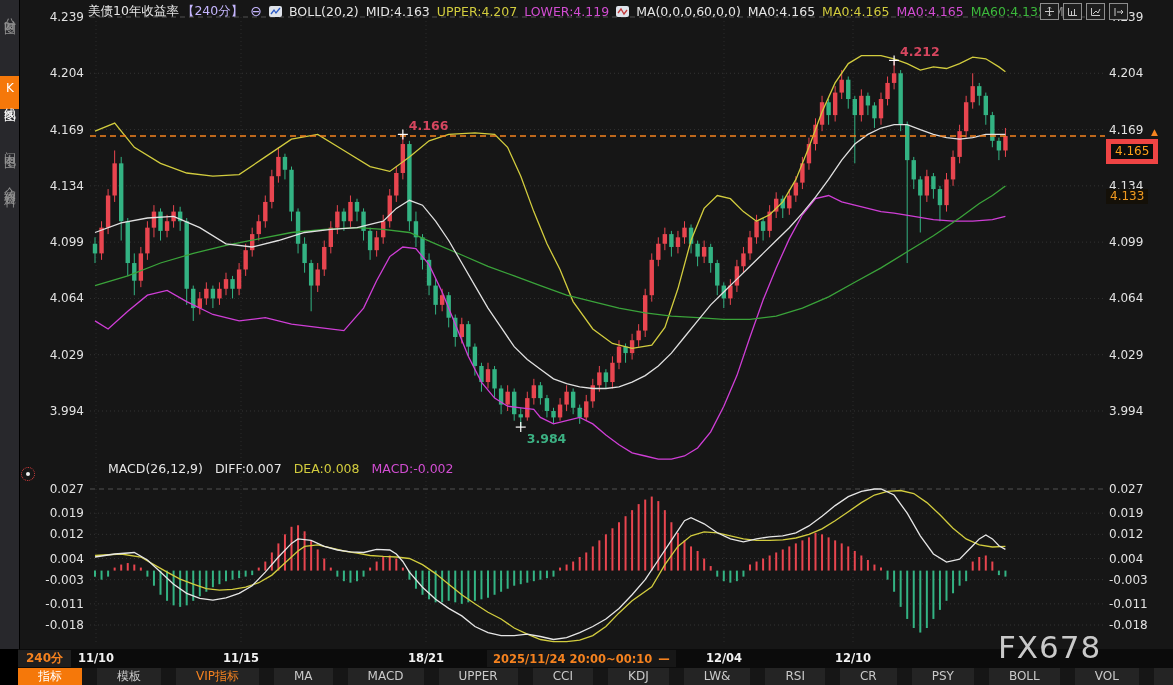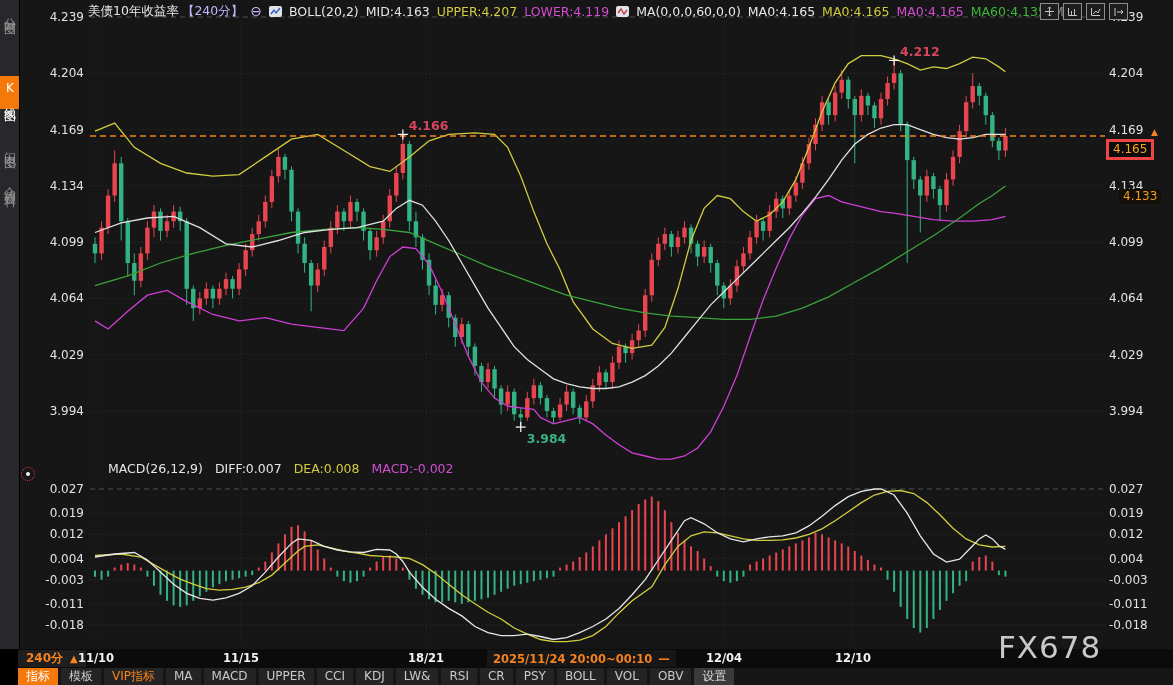--- a/index.html
+++ b/index.html
@@ -27,36 +27,36 @@
             align-items:center;justify-content:center;cursor:pointer;}
   
   .macd-header{position:absolute;left:108px;top:461px;display:flex;gap:12px;font-size:12.5px;z-index:7;white-space:nowrap;}
   .macd-gear{position:absolute;left:21px;top:467px;width:12px;height:12px;border:1px dotted #e04040;
              border-radius:50%;z-index:7;}
   .macd-gear::after{content:"";position:absolute;left:4px;top:4px;width:4px;height:4px;background:#f0f0f0;border-radius:50%;}
   
   .axis-label{position:absolute;width:46px;color:#e2e2e2;font-size:12px;transform:translateY(-50%);z-index:4;}
   .axis-label.l{left:38px;text-align:right;}
   .axis-label.r{left:1109px;text-align:left;}
-  .price-tag-current{position:absolute;left:1106px;border:3px solid #ef4444;background:#0c0c0c;color:#ffa21a;
+  .price-tag-current{position:absolute;left:1106px;border:5px solid #ef4444;background:#0c0c0c;color:#ffa21a;
             font-size:12px;padding:0 4px;line-height:15px;z-index:7;}
   .price-tag-secondary{position:absolute;left:1106px;background:#141008;color:#f09a20;font-size:12px;
-            padding:0 4px;line-height:15px;z-index:7;margin-left:13px;}
+            padding:0 4px;line-height:15px;z-index:7;}
   .tag-arrow{position:absolute;left:1151px;color:#f5821f;font-size:9px;z-index:8;}
   
   .xaxis{position:absolute;left:0;top:649px;width:1173px;height:19px;background:#0b0b0b;z-index:5;}
   .period-box{position:absolute;left:18px;top:1px;height:17px;background:#1f1f1f;color:#f5821f;font-size:12px;
-              font-weight:bold;padding:0 8px;display:flex;gap:7px;align-items:center;cursor:pointer;}
+              font-weight:bold;padding:0 8px;display:flex;gap:7px;align-items:center;cursor:pointer;flex-direction:column;}
   .period-box .arr{font-size:10px;}
   .x-tick{position:absolute;top:2px;transform:translateX(-50%);color:#f2f2f2;font-size:11.5px;font-weight:bold;}
   .x-selected{position:absolute;left:487px;top:1px;height:17px;background:#171717;color:#f5821f;font-size:11.5px;
               font-weight:bold;padding:0 6px;display:flex;align-items:center;gap:6px;}
   
   .toolbar{position:absolute;left:18px;top:668px;height:17px;display:flex;z-index:5;font-size:12px;white-space:nowrap;}
-  .tb{background:#242424;color:#c9c9c9;line-height:17px;padding:0 8px;margin-right:3px;cursor:pointer;}
+  .tb{background:#242424;color:#c9c9c9;line-height:17px;padding:0 20px;margin-right:15px;cursor:pointer;}
   .tb.active{background:#f5780a;color:#fff;}
   .tb.vip{color:#f5821f;}
   .tb.settings{background:#3a3a3a;color:#ddd;}
   .strip-mask{position:absolute;left:0;top:649px;width:18px;height:36px;background:#000;z-index:6;}
   .watermark{position:absolute;left:998px;top:629px;font-size:31px;color:#c9c9c9;z-index:8;letter-spacing:1px;}
 </style>
 </head>
 <body>
 
 <div class="app">

